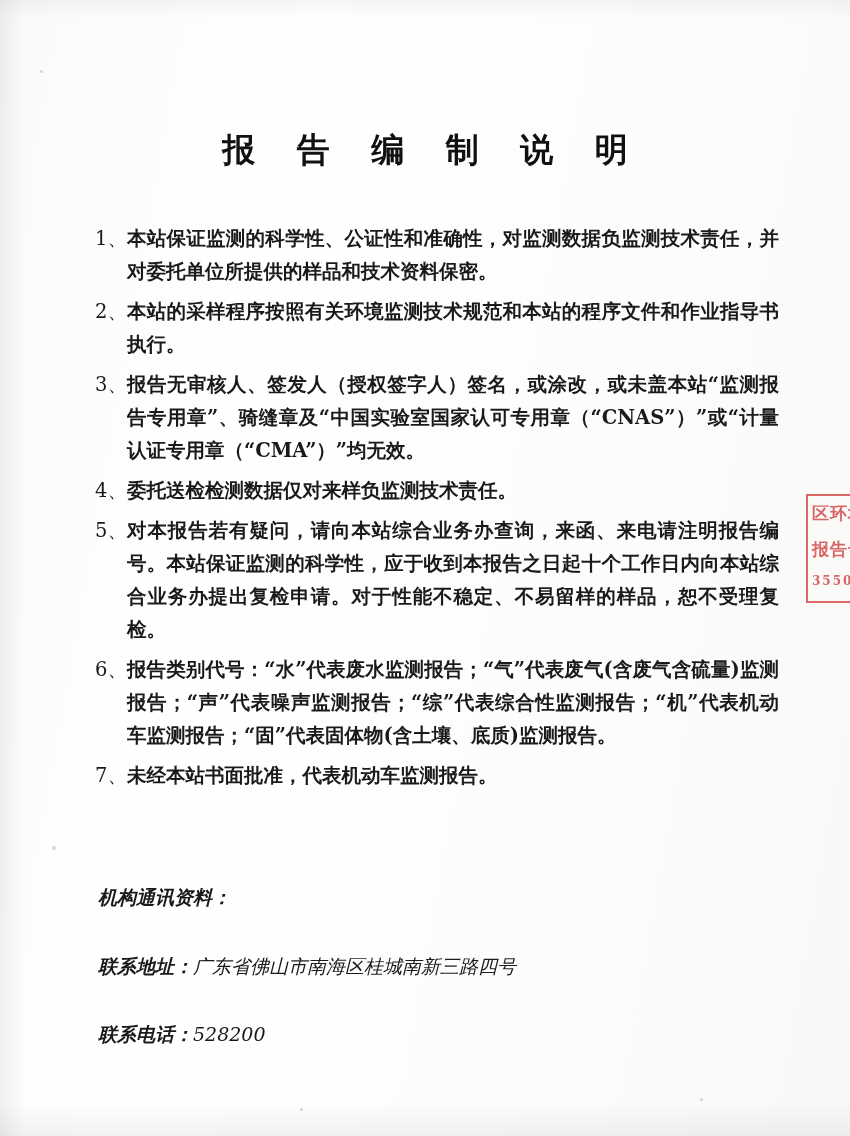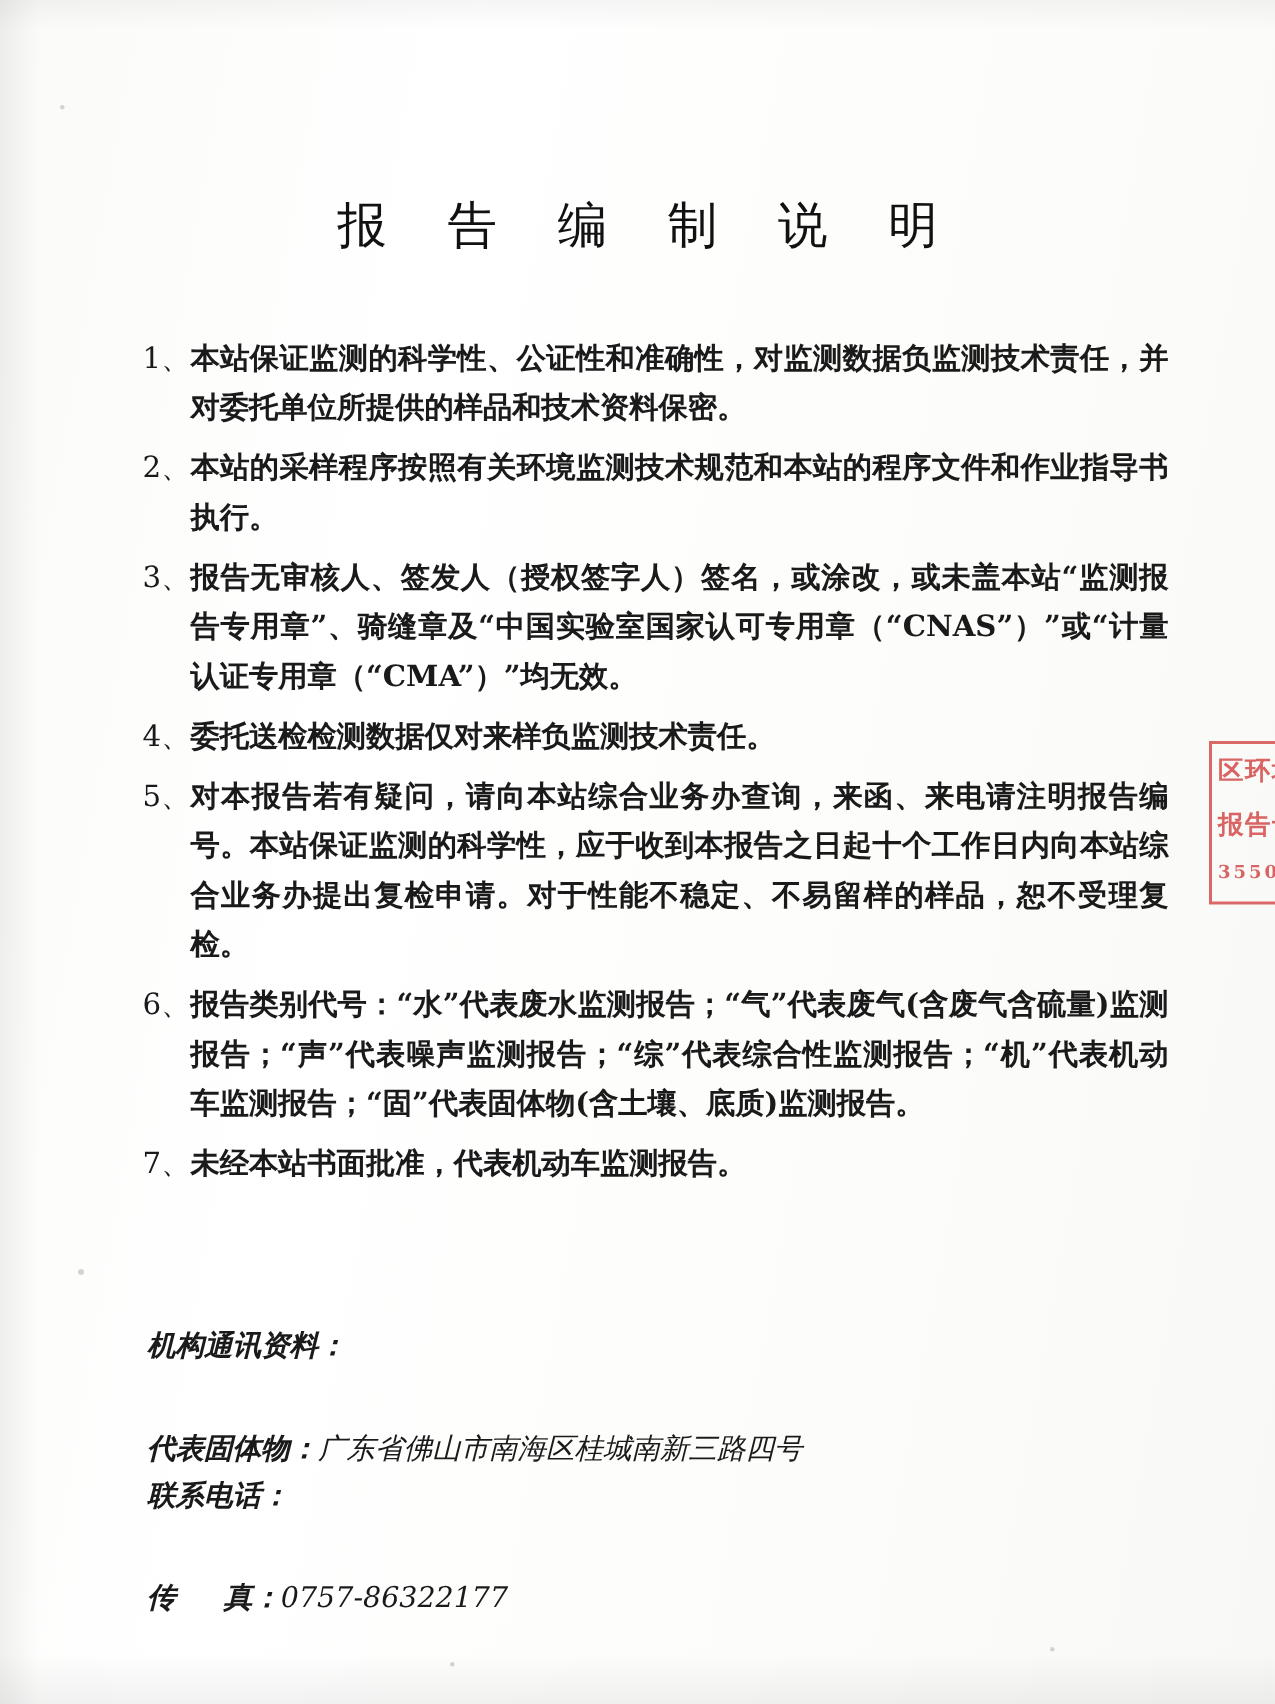--- a/index.html
+++ b/index.html
@@ -55,21 +55,21 @@
     height: 1136px;
   }
 
   .doc-title {
     position: absolute;
     left: 0;
     right: 0;
     top: 128px;
     text-align: center;
     font-size: 33px;
-    font-weight: normal;
+    font-weight: bold;
     letter-spacing: 15px;
     text-indent: 15px;
     color: #111;
     font-family: "DejaVu Serif", "Liberation Serif", serif;
   }
 
   .clauses {
     position: absolute;
     left: 95px;
     top: 222px;
@@ -200,33 +200,30 @@
       <div class="clause-num">7、</div>
       <div class="clause-text">未经本站书面批准，代表机动车监测报告。</div>
     </div>
 
   </div>
 
   <div class="contact">
     <div class="contact-heading">机构通讯资料：</div>
 
     <div class="contact-row">
-      <div class="contact-label">代表固体物：</div>
+      <div class="contact-label">联系地址：</div>
       <div class="contact-value">广东省佛山市南海区桂城南新三路四号</div>
     </div>
 
     <div class="contact-row">
       <div class="contact-label">联系电话：</div>
-    </div>
-
-
-    <div class="contact-row">
-      <div class="contact-label">传　  真：</div>
-      <div class="contact-value">0757-86322177</div>
-    </div>
+      <div class="contact-value">528200</div>
+    </div>
+
+
   </div>
 
   <div class="stamp">
     <div class="stamp-line stamp-l1">区环境</div>
     <div class="stamp-line stamp-l2">报告专</div>
     <div class="stamp-line stamp-l3">35503</div>
   </div>
 
 </div>
 

